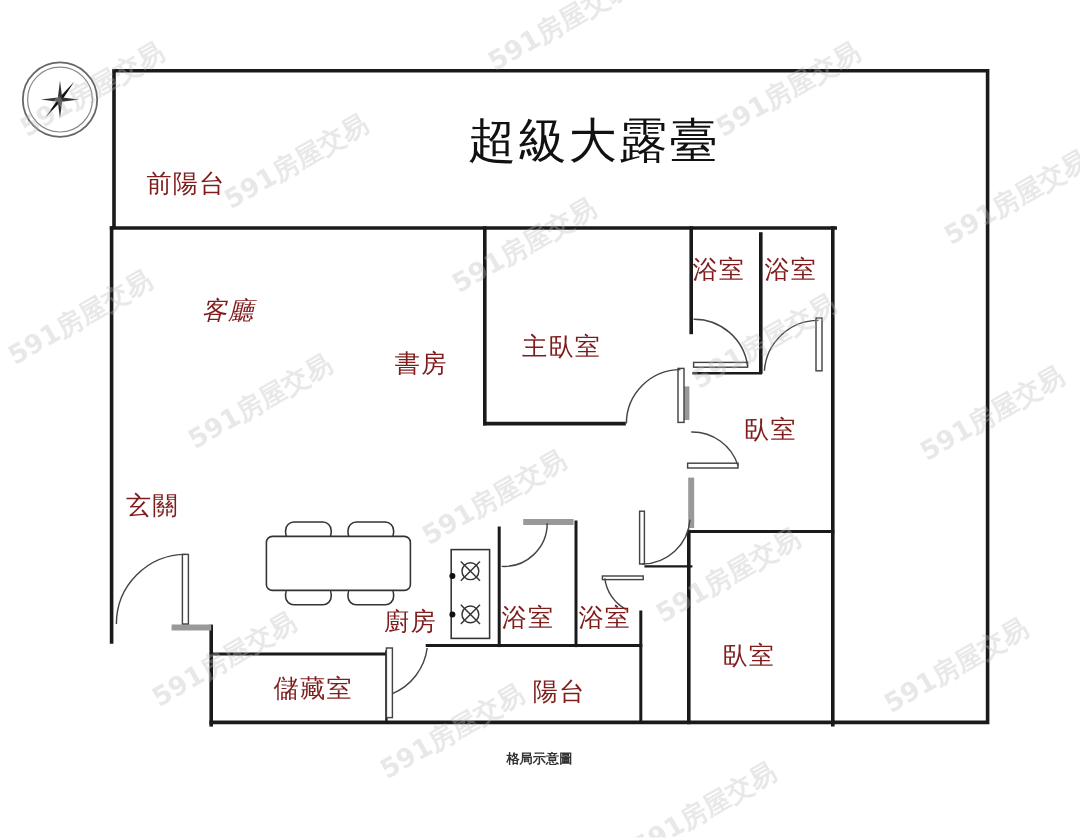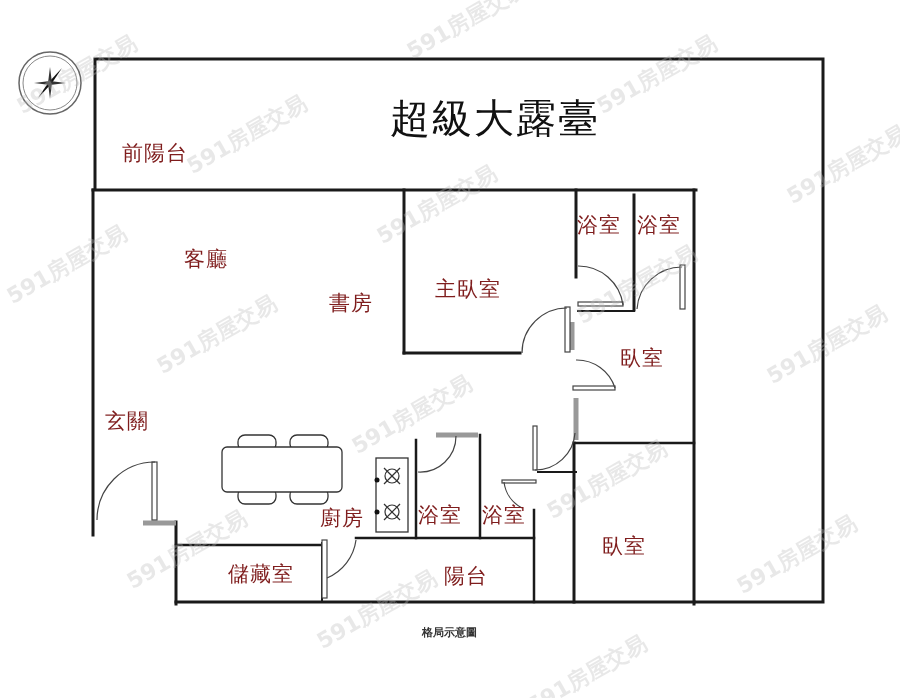--- a/index.html
+++ b/index.html
@@ -115,21 +115,21 @@
           <line x1="400" y1="504" x2="384" y2="520"></line>
       </g>
       <circle cx="377" cy="480" r="2.5" fill="#111"></circle>
       <circle cx="377" cy="512" r="2.5" fill="#111"></circle>
     </g>
   </svg>
 
   
   <div class="room-label lbl-lg" style="left:390px;top:98px;">超級大露臺</div>
   <div class="room-label lbl-sm" style="left:122px;top:143px;">前陽台</div>
-  <div class="room-label lbl-sm" style="left:184px;top:249px;">客廳</div>
+  <div class="room-label lbl-sm" style="left:168px;top:249px;font-style:italic;">客廳</div>
   <div class="room-label lbl-sm" style="left:329px;top:249px;margin-top:44px;">書房</div>
   <div class="room-label lbl-sm" style="left:435px;top:237px;margin-top:42px;">主臥室</div>
   <div class="room-label lbl-sm" style="left:577px;top:215px;">浴室</div>
   <div class="room-label lbl-sm" style="left:637px;top:215px;">浴室</div>
   <div class="room-label lbl-sm" style="left:620px;top:348px;">臥室</div>
   <div class="room-label lbl-sm" style="left:105px;top:411px;">玄關</div>
   <div class="room-label lbl-sm" style="left:320px;top:508px;">廚房</div>
   <div class="room-label lbl-sm" style="left:418px;top:505px;">浴室</div>
   <div class="room-label lbl-sm" style="left:482px;top:505px;">浴室</div>
   <div class="room-label lbl-sm" style="left:212px;top:564px;margin-left:16px;">儲藏室</div>

